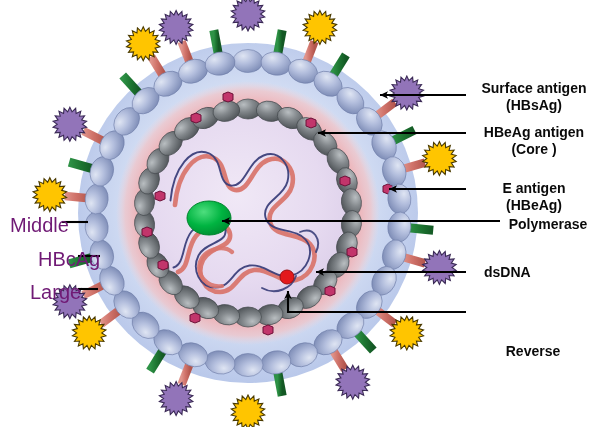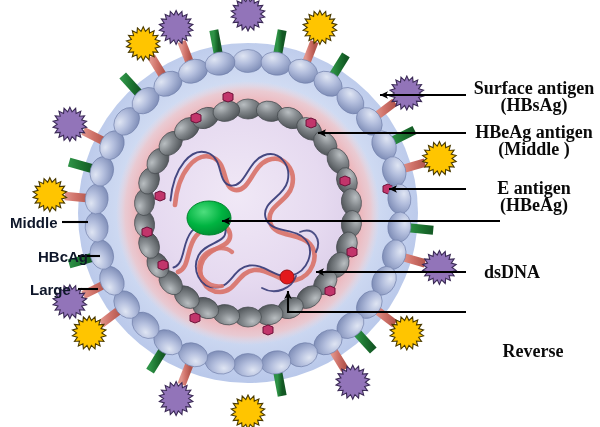--- a/index.html
+++ b/index.html
@@ -1,24 +1,24 @@
 <!DOCTYPE html>
 <html><head>
 <meta charset="utf-8">
 <style>
   html,body{margin:0;padding:0;background:#fff;}
   body{width:600px;height:427px;overflow:hidden;
        font-family:"Liberation Serif",serif;}
   #stage{position:relative;width:600px;height:427px;background:#ffffff;}
   svg{position:absolute;left:0;top:0;}
-  .lbl{position:absolute;font-family:Liberation Serif, serif;font-weight:bold;
-       color:#0a0a0a;font-size:18px;line-height:16px;white-space:nowrap;}
+  .lbl{position:absolute;font-family:Liberation Sans, sans-serif;font-weight:bold;
+       color:#0a0a0a;font-size:14px;line-height:16px;white-space:nowrap;}
   .lbl.two{line-height:17px;white-space:normal;}
   .lbl-left{position:absolute;font-family:"Liberation Sans",sans-serif;
-            font-weight:bold;color:#0f172a;font-size:15px;white-space:nowrap;}
+            font-weight:normal;color:#701a75;font-size:20px;white-space:nowrap;}
   .ctr{text-align:center;}
 </style>
 </head>
 <body>
 
 <div id="stage">
 
 <svg width="600" height="427" viewBox="0 0 600 427">
   <defs>
     <radialGradient id="gEnv" cx="50%" cy="48%" r="52%">
@@ -267,29 +267,30 @@
   </g>
 </svg>
 
 <div class="lbl two ctr" style="left:472px;top:80px;width:124px;">
   <div>Surface antigen</div>
   <div>(HBsAg)</div>
 </div>
 
 <div class="lbl two ctr" style="left:472px;top:124px;width:124px;">
   <div>HBeAg antigen</div>
-  <div>(Middle )</div>
+  <div>(Core )</div>
 </div>
 
 <div class="lbl two ctr" style="left:472px;top:180px;width:124px;text-align:center;">
   <div>E antigen</div>
   <div>(HBeAg)</div>
 </div>
 
 <div class="lbl two ctr" style="left:498px;top:216px;width:100px;">
+  <div>Polymerase</div>
 </div>
 
 <div class="lbl" style="left:484px;top:264px;">
   <span>dsDNA</span>
 </div>
 
 <div class="lbl two ctr" style="left:470px;top:304px;width:126px;margin-top:39px;">
   <div>Reverse</div>
 </div>
 

